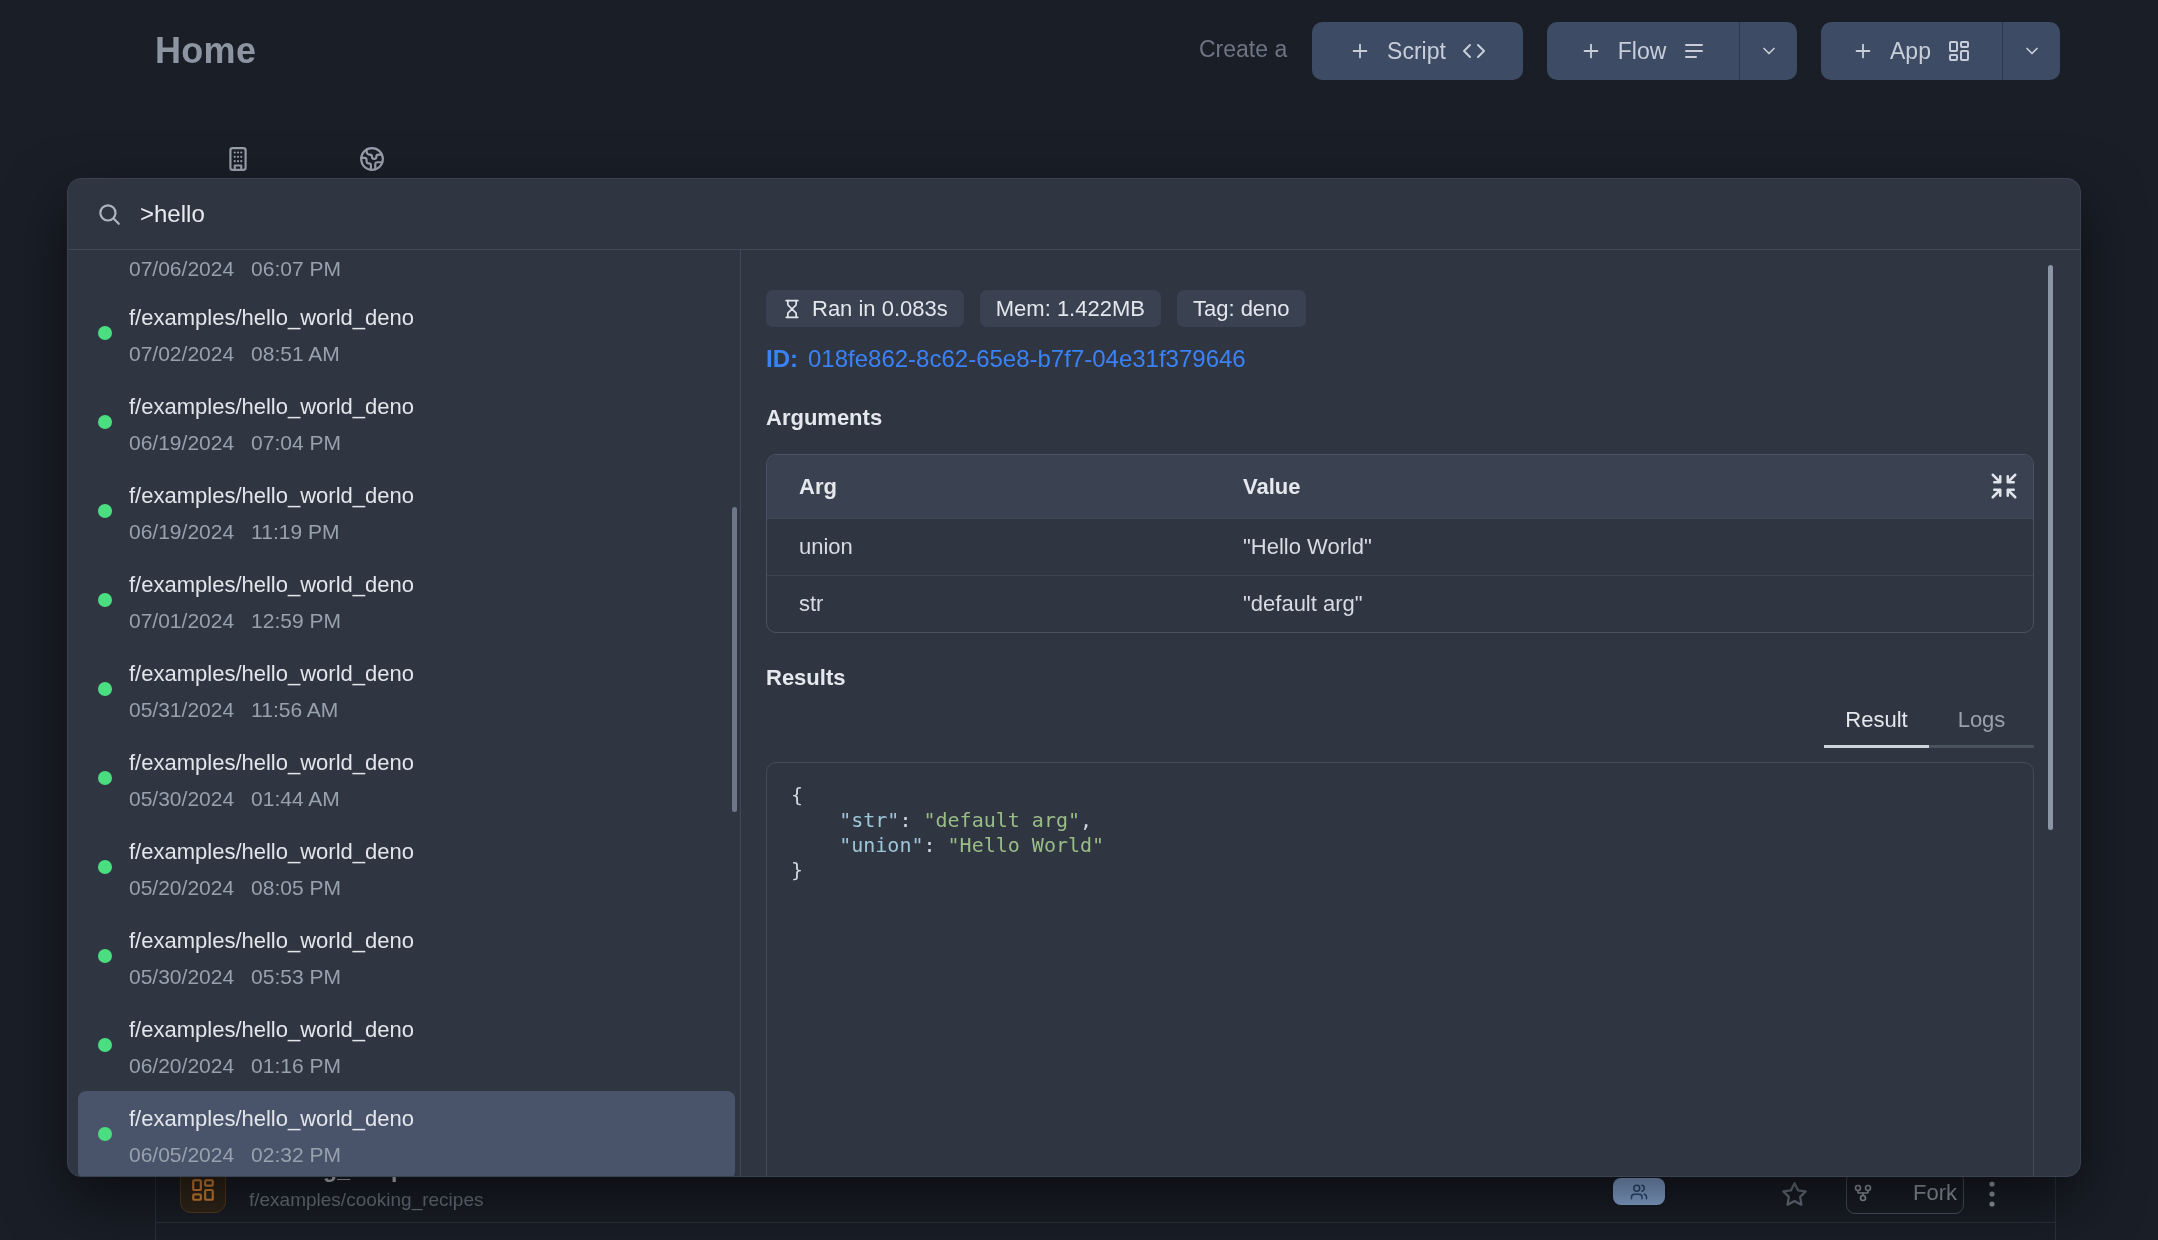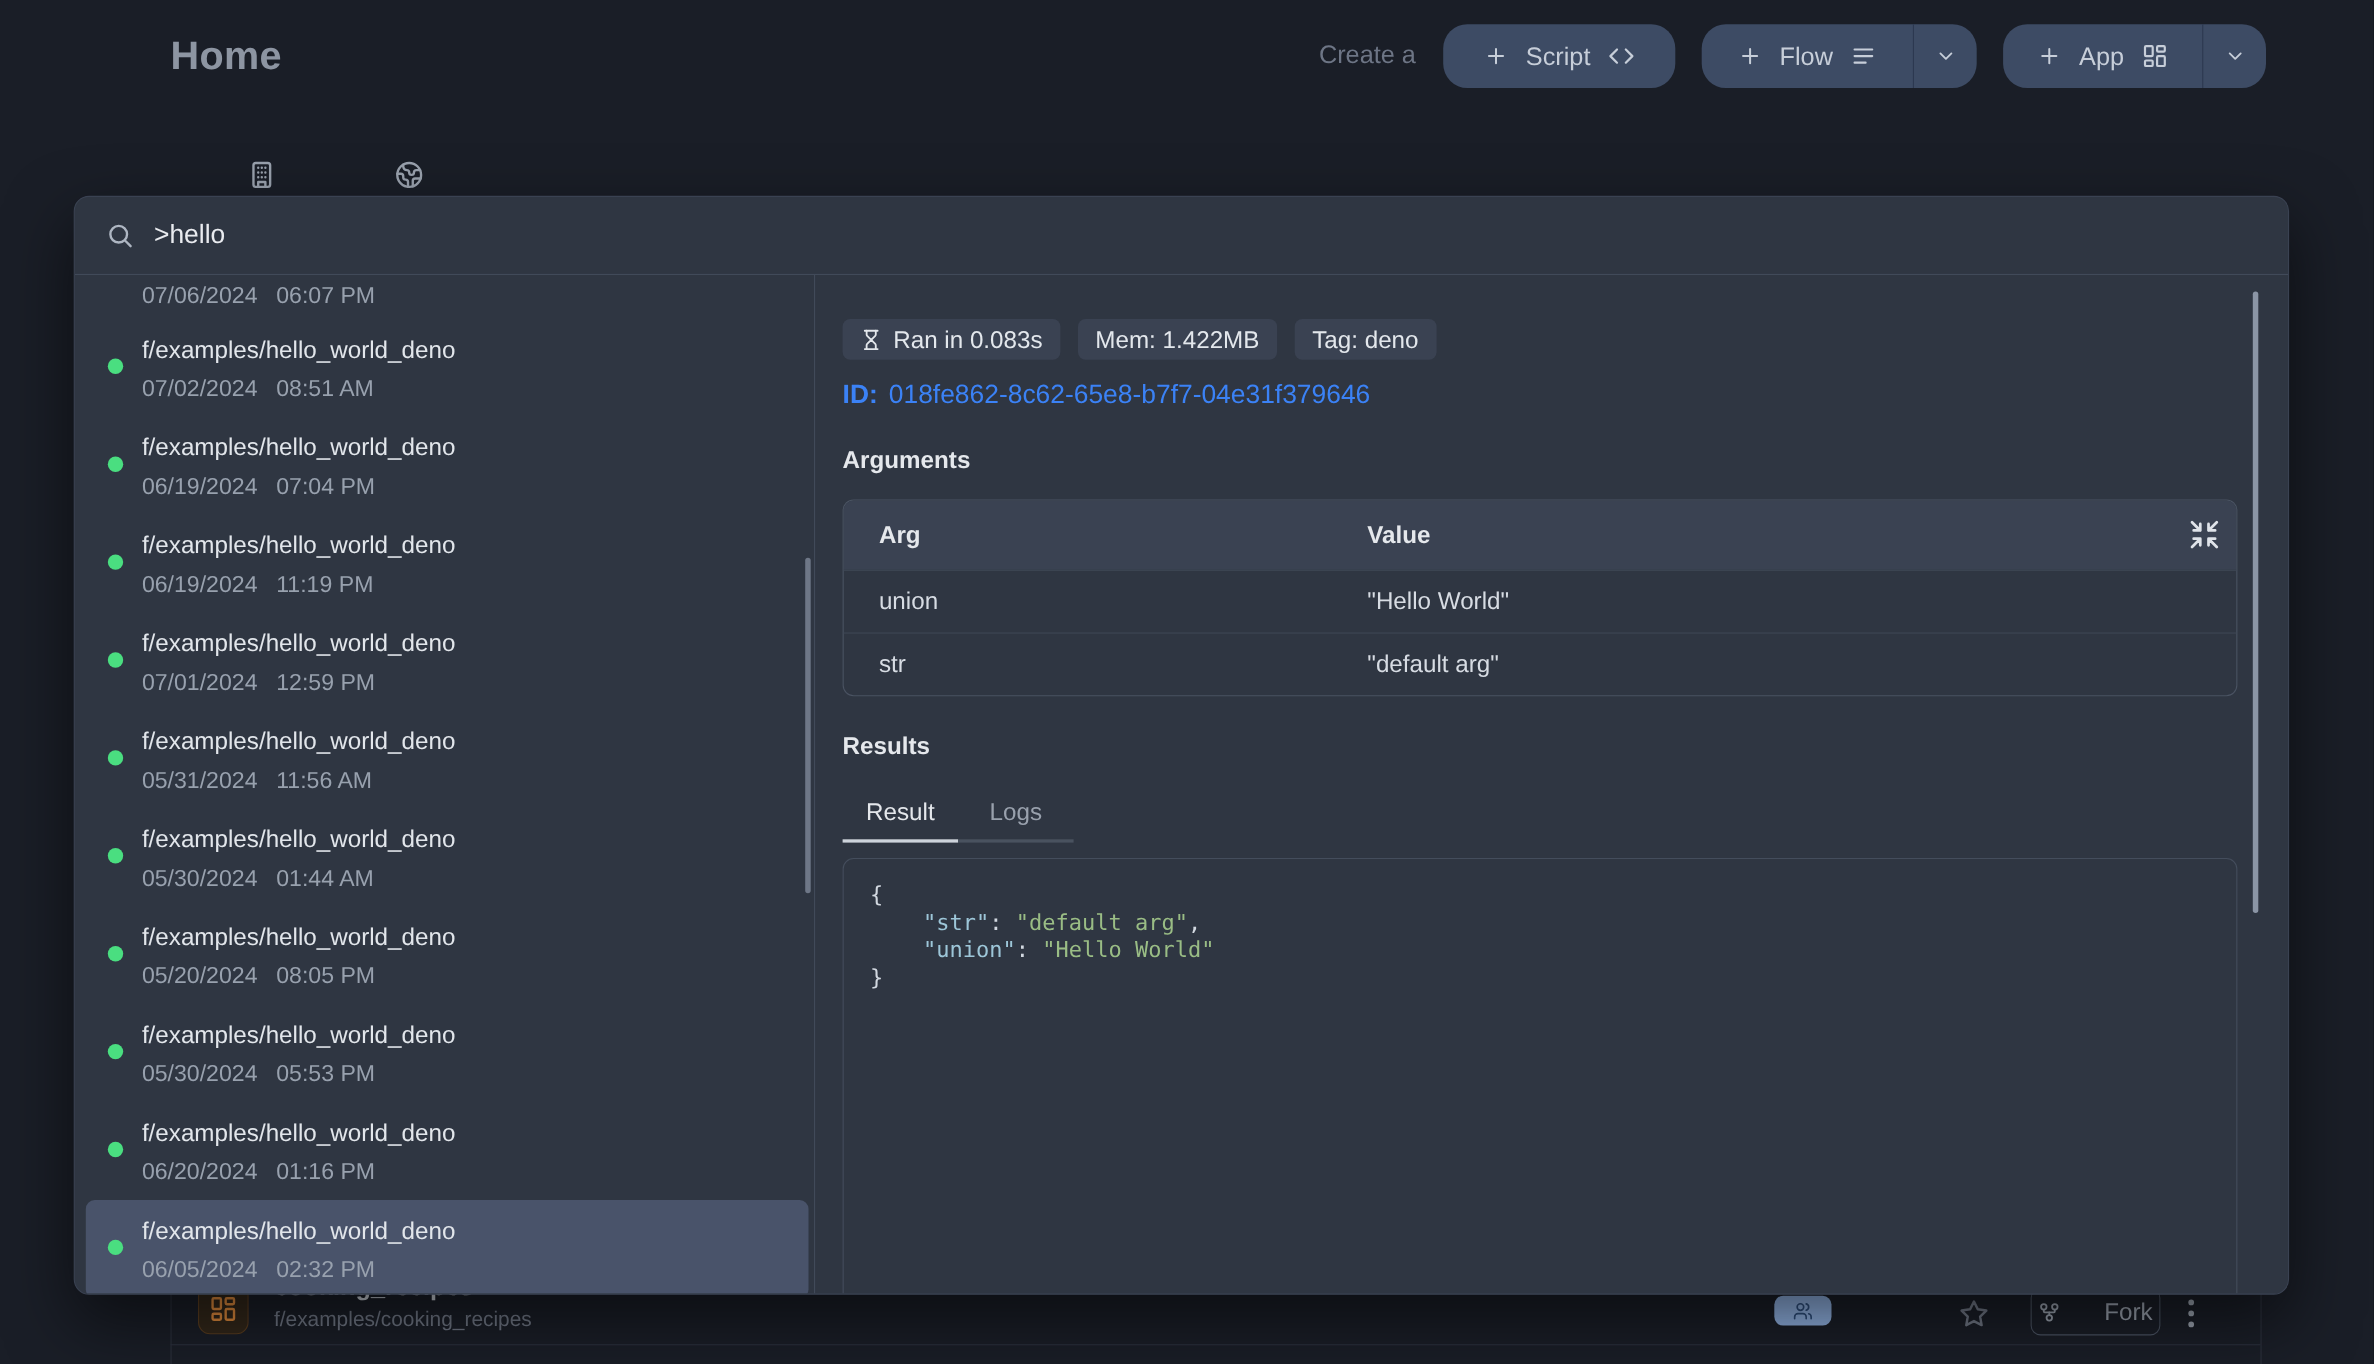--- a/index.html
+++ b/index.html
@@ -7,21 +7,21 @@
     position:relative;width:2158px;height:1240px;overflow:hidden;
     background:#1a1e27;font-family:"Liberation Sans",sans-serif;
     -webkit-font-smoothing:antialiased;
   }
   svg{display:block;}
   .ico{stroke:currentColor;fill:none;stroke-width:2;stroke-linecap:round;stroke-linejoin:round;}
 
   
   .home-title{position:absolute;left:155px;top:30px;font-size:36px;font-weight:600;color:#8d95a2;letter-spacing:.3px;}
   .create-label{position:absolute;left:1199px;top:36px;font-size:23px;color:#6d7585;}
-  .btn,.btn-group{position:absolute;top:22px;height:58px;background:#3d4b64;border-radius:22px;color:#c7ced9;}
+  .btn,.btn-group{position:absolute;top:22px;height:58px;background:#3d4b64;border-radius:10px;color:#c7ced9;}
   .btn{display:flex;align-items:center;justify-content:center;gap:16px;font-size:23px;}
   .btn-group{display:flex;}
   .btn-main{display:flex;align-items:center;justify-content:center;gap:16px;font-size:23px;}
   .btn-chev{width:57px;border-left:1px solid #2c3850;display:flex;align-items:center;justify-content:center;}
   #script-btn{left:1312px;width:211px;}
   #flow-group{left:1547px;} #flow-main{width:192px;}
   #app-group{left:1821px;} #app-main{width:181px;}
 
   .ws-tabs{position:absolute;left:178px;top:146px;display:flex;gap:52px;font-size:24px;color:#99a1ad;}
   .ws-tab{display:flex;align-items:center;gap:31px;flex-direction:column;}
@@ -70,21 +70,21 @@
     display:flex;align-items:center;gap:10px;}
   .id-row{margin-top:18px;font-size:24px;color:#3b82f6;display:flex;gap:10px;}
   .id-label{font-weight:700;}
   .section-title{margin-top:32px;font-size:22px;font-weight:600;color:#e5e8ec;}
   .args-table{margin-top:23px;border:1px solid #4a5362;border-radius:10px;overflow:hidden;}
   .t-head{height:63px;background:#3a4252;display:flex;align-items:center;font-size:22px;font-weight:600;color:#e5e8ec;position:relative;}
   .t-row{height:56px;display:flex;align-items:center;font-size:22px;color:#d7dce3;border-top:1px solid #3e4654;}
   .col1{width:444px;padding-left:32px;flex:0 0 444px;}
   .col2{flex:1;}
   .expand-btn{position:absolute;right:14px;top:16px;color:#dfe3e9;background:none;border:none;padding:0;cursor:pointer;}
-  .tabs{margin-top:34px;display:flex;}
+  .tabs{margin-top:16px;display:flex;justify-content:flex-end;}
   .tab{width:105px;text-align:center;padding-bottom:12px;font-size:22px;border-bottom:3px solid transparent;}
   .tab.active{color:#e4e7eb;border-bottom-color:#cdd3db;}
   .tab.inactive{color:#99a1ad;border-bottom-color:#49525f;}
   .code-block{margin-top:14px;height:450px;border:1px solid #444d5c;border-radius:10px;box-sizing:border-box;
     padding:20px 24px;font-family:"DejaVu Sans Mono",monospace;font-size:20px;line-height:25px;color:#d2d8e0;}
   .code-line{white-space:pre;}
   .tk-key{color:#9dc6d8;}
   .tk-str{color:#9abd85;}
   .tk-punc{color:#d2d8e0;}
   .tk-plain{color:#d2d8e0;}

